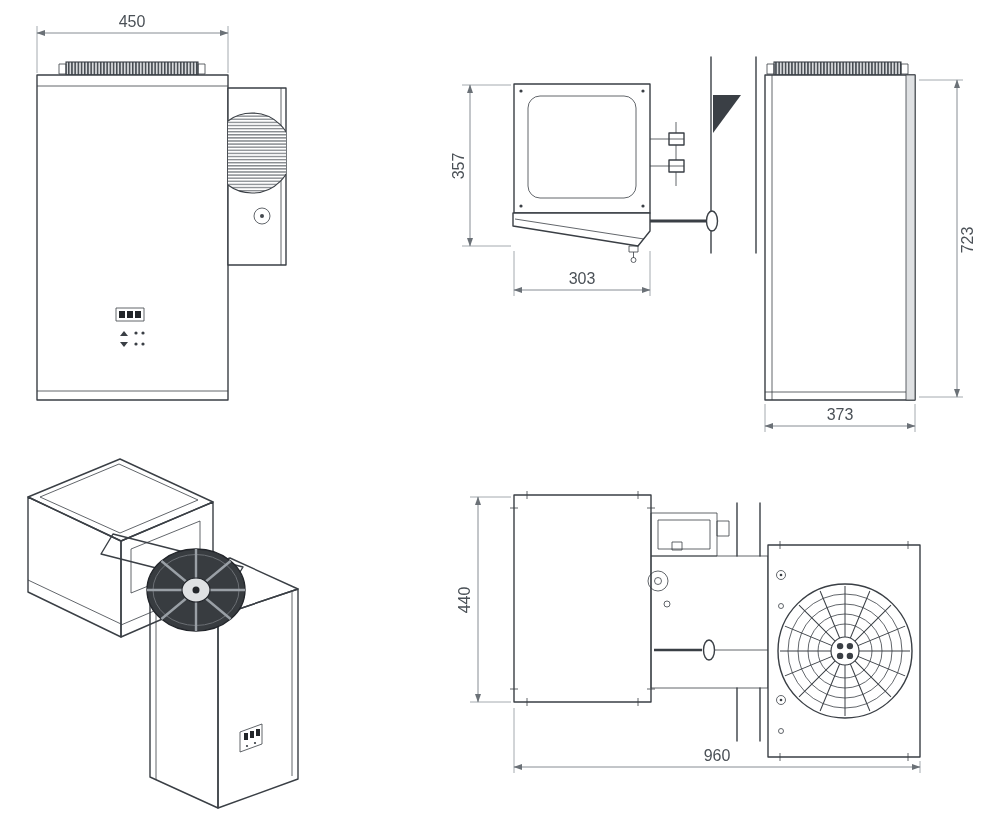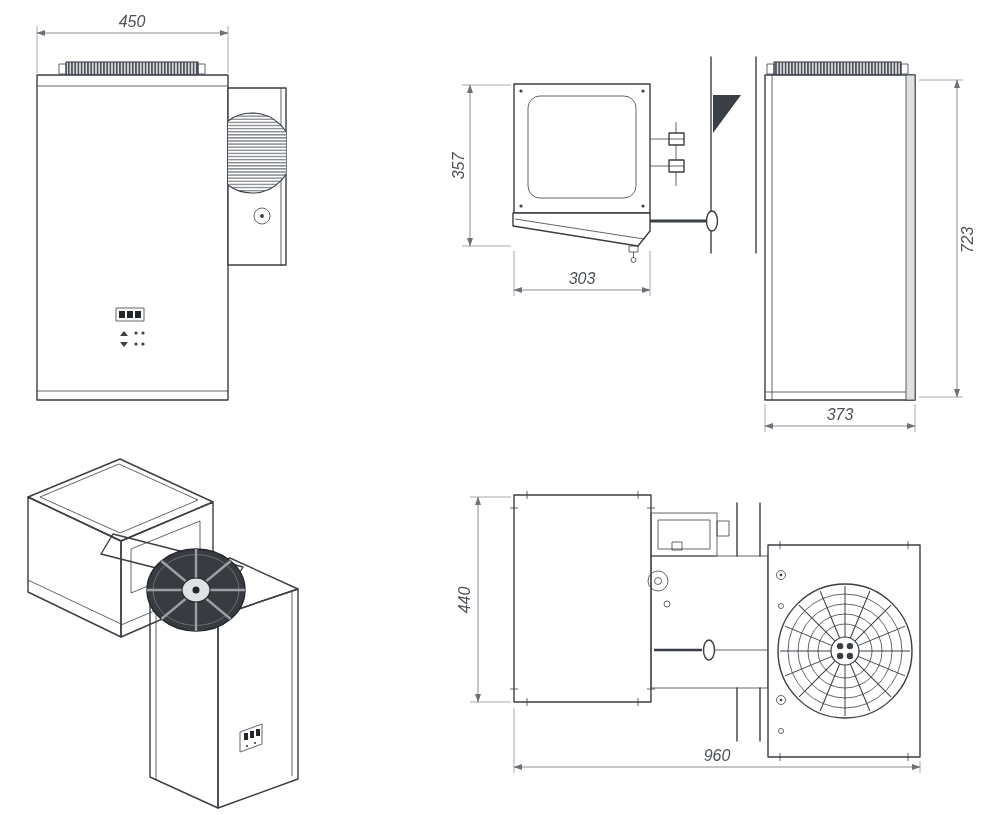--- a/index.html
+++ b/index.html
@@ -3,21 +3,20 @@
 <meta charset="utf-8">
 <style>
   * { box-sizing: border-box; }
   html, body { margin: 0; padding: 0; background: #ffffff; }
   .canvas {
     width: 1003px; height: 815px;
     background: #ffffff;
     position: relative;
     overflow: hidden;
     font-family: "Liberation Sans", sans-serif;
-    font-style: italic;
   }
   svg { display: block; }
   .part  { fill: none; stroke: #3a3f45; stroke-width: 1.4; stroke-linejoin: round; stroke-linecap: round; }
   .partw { fill: #ffffff; stroke: #3a3f45; stroke-width: 1.4; stroke-linejoin: round; }
   .thin  { fill: none; stroke: #3a3f45; stroke-width: 0.8; stroke-linejoin: round; }
   .dimline { stroke: #868c93; stroke-width: 1; fill: none; }
   .ext     { stroke: #9aa0a6; stroke-width: 0.9; fill: none; }
   .dimtext {
     font-family: "Liberation Sans", sans-serif;
     font-size: 16px;

